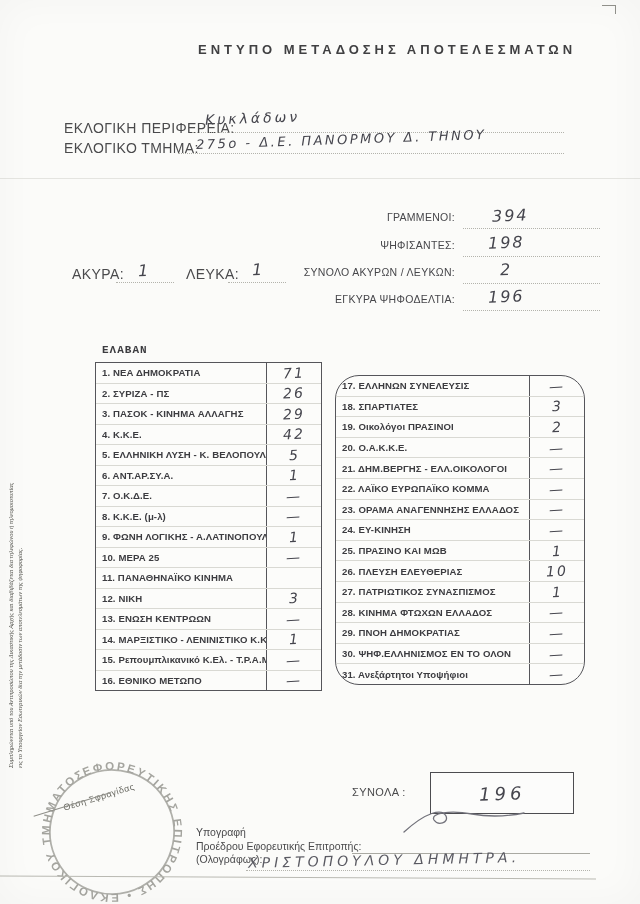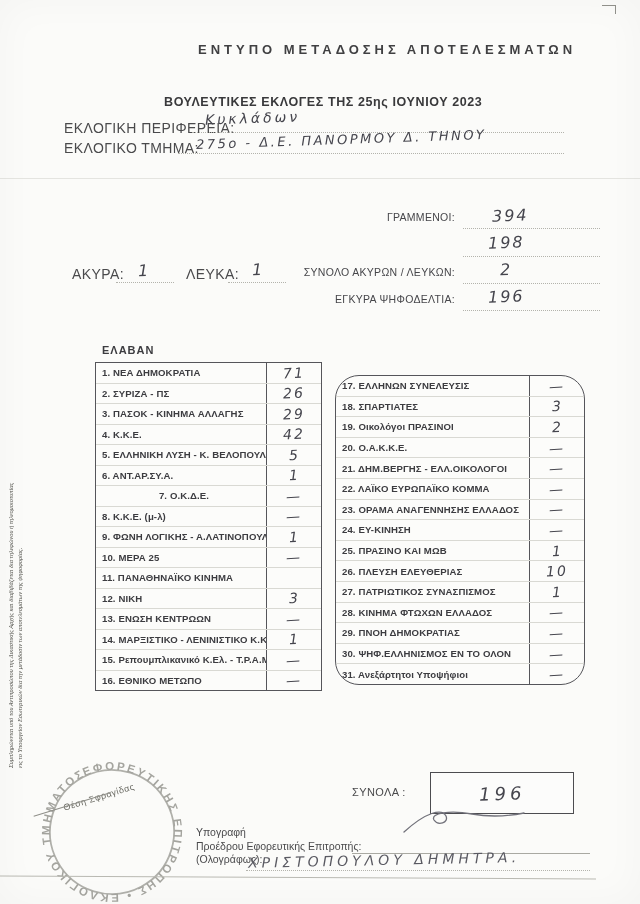--- a/index.html
+++ b/index.html
@@ -23,21 +23,21 @@
   .stat-label{font-size:10.5px;color:#46464a;letter-spacing:0.3px;text-align:right;width:200px;}
   
   .vtable{position:absolute;border:1.6px solid #55555a;background:rgba(255,255,255,0.25);}
   .trow{display:flex;border-bottom:1px solid #d9d9d3;align-items:center;box-sizing:border-box;}
   .trow:last-child{border-bottom:none;}
   .tname{flex:1;font-size:9.6px;font-weight:bold;color:#3c3c40;padding-left:6px;
          letter-spacing:0.1px;white-space:nowrap;overflow:hidden;}
   .tval{width:54px;border-left:1.4px solid #55555a;align-self:stretch;display:flex;
         align-items:center;justify-content:center;}
   .tval .hw{font-size:14px;transform:rotate(-3deg);}
-  .elavan{font-size:11px;font-weight:bold;letter-spacing:1px;color:#3c3c40;}
+  .elavan{font-size:11px;font-weight:bold;letter-spacing:1px;color:#3c3c40;font-family:Liberation Mono, monospace;}
   
   .totals-box{border:1.8px solid #4c4c50;background:rgba(255,255,255,0.4);
       display:flex;align-items:center;justify-content:center;}
   
   .sig-label{font-size:10.5px;color:#4a4a4c;line-height:13.5px;}
   
   .stamp-wrap{opacity:0.85;}
   .stamp-inner-label{font-size:9px;color:#6b6b64;letter-spacing:0.5px;}
   
   .margin-note{transform:rotate(-90deg);transform-origin:left top;color:#50504a;
@@ -51,36 +51,36 @@
 <div id="canvas">
 
   <div class="abs corner-mark" style="left:602px;top:5px;width:13px;height:8px;"></div>
 
   <div class="abs margin-note" style="left:6px;top:768px;">
     <div>Συμπληρώνεται υπό του Αντιπροσώπου της Δικαστικής Αρχής και διαβιβάζεται δια τηλεφώνου ή τηλεομοιοτυπίας</div>
     <div>εις το Υπουργείον Εσωτερικών δια την μετάδοσιν των αποτελεσμάτων της ψηφοφορίας.</div>
   </div>
 
   <div class="abs form-title" style="left:158px;top:42px;padding-left:40px;">ΕΝΤΥΠΟ ΜΕΤΑΔΟΣΗΣ ΑΠΟΤΕΛΕΣΜΑΤΩΝ</div>
-  <div class="abs election-title" style="left:164px;top:95px;">ΒΟΥΛΕΥΤΙΚΕΣ ΕΚΛΟΓΕΣ ΤΗΣ 25ης ΙΟΥΝΙΟΥ 2023</div>
 
   <div class="abs field-label" style="left:64px;top:120px;">ΕΚΛΟΓΙΚΗ ΠΕΡΙΦΕΡΕΙΑ:</div>
   <div class="abs dotline" style="left:192px;top:131px;width:372px;"></div>
   <div class="abs hw hw-med" style="left:205px;top:110px;">Κυκλάδων</div>
 
   <div class="abs field-label" style="left:64px;top:140px;">ΕΚΛΟΓΙΚΟ ΤΜΗΜΑ:</div>
   <div class="abs dotline" style="left:178px;top:152px;width:386px;"></div>
   <div class="abs hw hw-sec" style="left:196px;top:132px;">275ο - Δ.Ε. ΠΑΝΟΡΜΟΥ Δ. ΤΗΝΟΥ</div>
 
   <div class="abs solidline" style="left:0px;top:178px;width:640px;opacity:0.35;"></div>
 
   <div class="abs stat-label" style="left:255px;top:211px;">ΓΡΑΜΜΕΝΟΙ:</div>
   <div class="abs dotline" style="left:463px;top:227px;width:137px;"></div>
   <div class="abs hw hw-big" style="left:492px;top:206px;">394</div>
 
+  <div class="abs stat-label" style="left:255px;top:239px;">ΨΗΦΙΣΑΝΤΕΣ:</div>
   <div class="abs dotline" style="left:463px;top:255px;width:137px;"></div>
   <div class="abs hw hw-big" style="left:488px;top:233px;">198</div>
 
   <div class="abs field-label" style="left:72px;top:266px;">ΑΚΥΡΑ:</div>
   <div class="abs dotline" style="left:116px;top:281px;width:58px;"></div>
   <div class="abs hw hw-big" style="left:138px;top:261px;">1</div>
 
   <div class="abs field-label" style="left:186px;top:266px;">ΛΕΥΚΑ:</div>
   <div class="abs dotline" style="left:228px;top:281px;width:58px;"></div>
   <div class="abs hw hw-big" style="left:252px;top:260px;">1</div>
@@ -126,21 +126,21 @@
           <div class="tval">
             <span class="hw">5</span>
           </div>
         </div>
         <div class="trow" style="flex: 1 1 0%;">
           <div class="tname">6. ΑΝΤ.ΑΡ.ΣΥ.Α.</div>
           <div class="tval">
             <span class="hw">1</span>
           </div>
         </div>
-        <div class="trow" style="flex: 1 1 0%; text-align: center;">
+        <div class="trow" style="flex: 1 1 0%;">
           <div class="tname">7. Ο.Κ.Δ.Ε.</div>
           <div class="tval">
             <span class="hw">—</span>
           </div>
         </div>
         <div class="trow" style="flex: 1 1 0%;">
           <div class="tname">8. Κ.Κ.Ε. (μ-λ)</div>
           <div class="tval">
             <span class="hw">—</span>
           </div>

